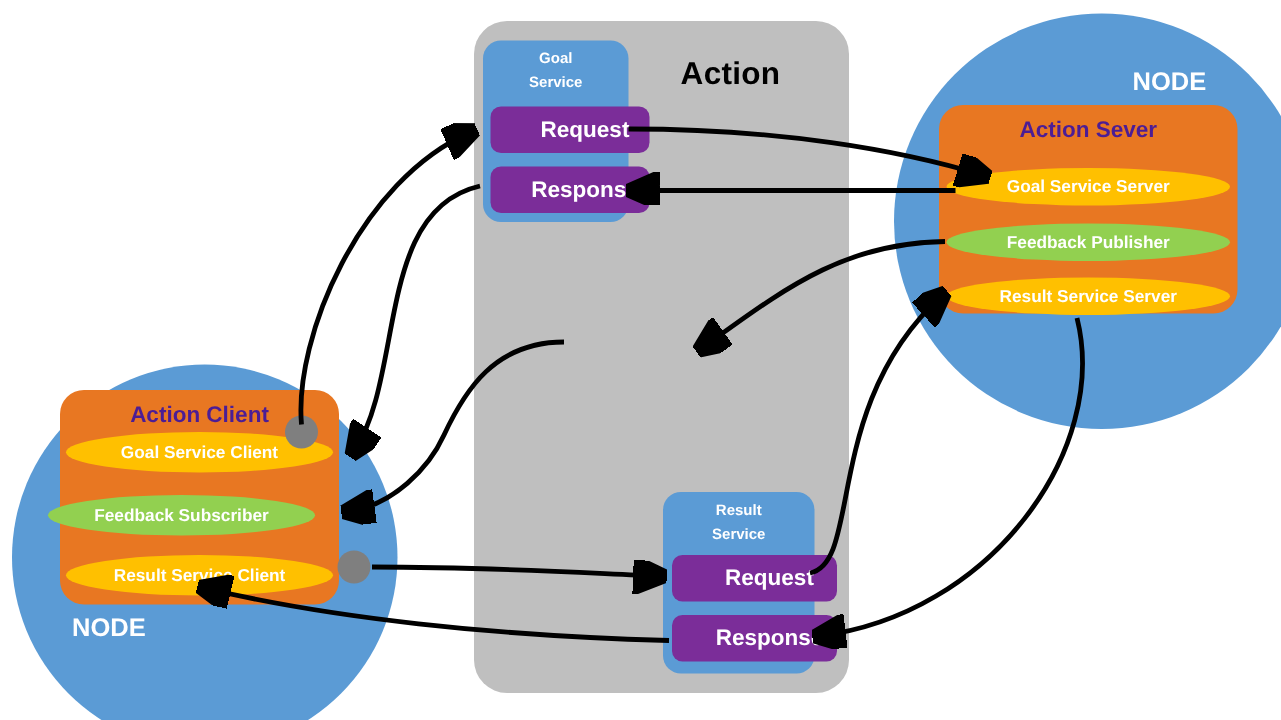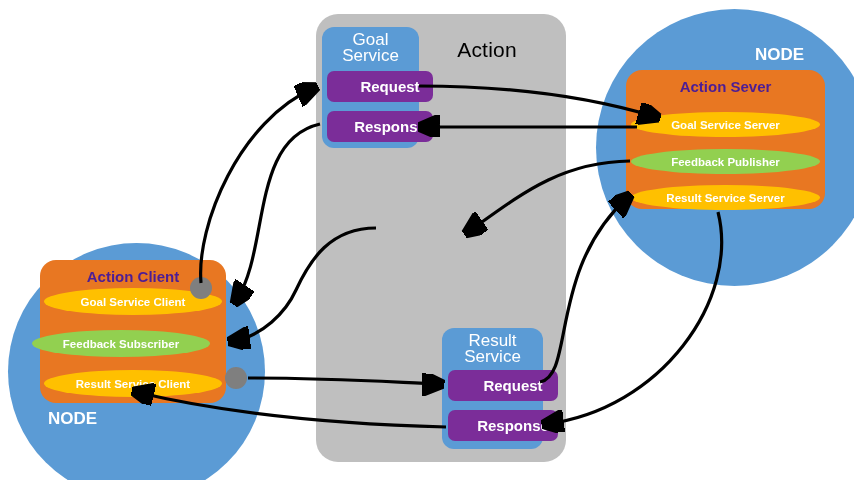--- a/index.html
+++ b/index.html
@@ -6,21 +6,21 @@
   html,body{margin:0;padding:0;background:#ffffff;}
   body{width:854px;height:480px;overflow:hidden;font-family:"Liberation Sans",sans-serif;}
   #stage{position:relative;width:854px;height:480px;background:#ffffff;}
 
   .action-container{
     position:absolute;left:316px;top:14px;width:250px;height:448px;
     background:#bfbfbf;border-radius:22px;
   }
   .action-title{
     position:absolute;left:432px;top:38px;width:110px;text-align:center;
-    font-size:21px;font-weight:normal;color:#000000;letter-spacing:0.2px;
+    font-size:21px;font-weight:bold;color:#000000;letter-spacing:0.2px;
   }
 
   .node-circle{
     position:absolute;border-radius:50%;background:#5B9BD5;
   }
   #client-circle{left:8px;top:243px;width:257px;height:257px;}
   #server-circle{left:596px;top:9px;width:277px;height:277px;}
 
   .node-label{
     position:absolute;font-size:17px;font-weight:bold;color:#ffffff;
@@ -57,21 +57,21 @@
   #result-service-server{left:631px;top:185px;width:189px;height:25px;}
 
   .svc-box{
     position:absolute;background:#5B9BD5;border-radius:12px;
   }
   #goal-service-box{left:322px;top:27px;width:97px;height:121px;}
   #result-service-box{left:442px;top:328px;width:101px;height:121px;}
 
   .svc-title{
     position:absolute;left:0;top:5px;width:100%;text-align:center;
-    font-size:17px;font-weight:normal;color:#ffffff;line-height:16px;
+    font-size:10px;font-weight:bold;color:#ffffff;line-height:16px;
   }
 
   .rr-box{
     position:absolute;background:#7B2D99;border-radius:7px;
     display:flex;align-items:center;justify-content:center;
     font-size:15px;font-weight:bold;color:#ffffff;white-space:nowrap;padding-left:20px;
   }
   #goal-request{left:327px;top:71px;width:86px;height:31px;}
   #goal-response{left:327px;top:111px;width:86px;height:31px;}
   #result-request{left:448px;top:370px;width:90px;height:31px;}

